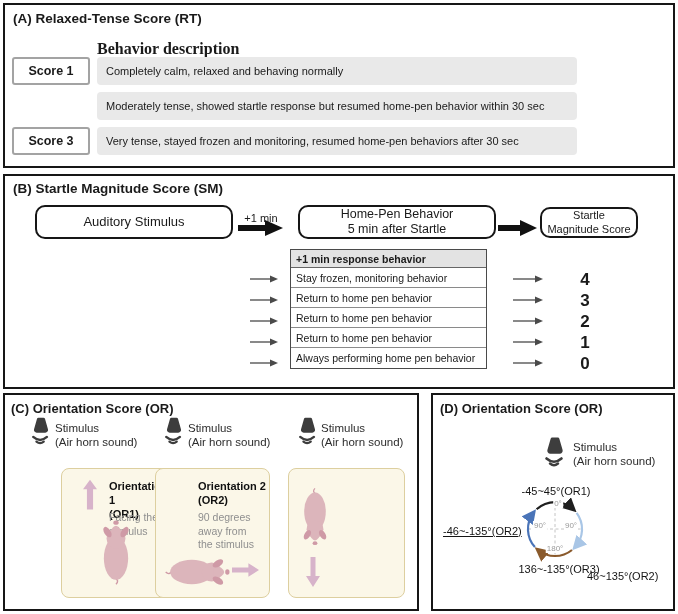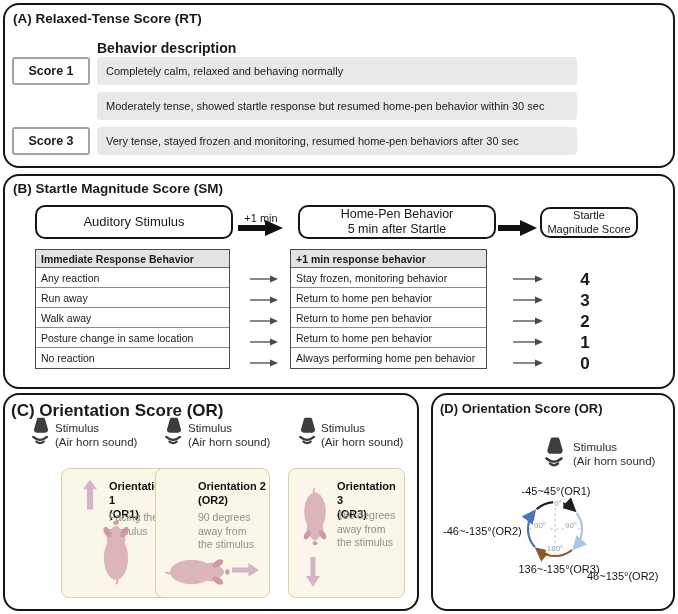--- a/index.html
+++ b/index.html
@@ -1,25 +1,25 @@
 <!DOCTYPE html>
 <html><head>
 <meta charset="utf-8">
 <style>
   * { box-sizing: border-box; margin: 0; padding: 0; }
   body { background: #ffffff; font-family: "Liberation Sans", sans-serif; color: #1a1a1a; }
   .fig { position: relative; width: 678px; height: 614px; background: #fff; overflow: hidden; }
-  .panel { position: absolute; background: #fff; border: 2px solid #161616; border-radius: 16px; }
+  .panel { position: absolute; background: #fff; border: 2px solid #161616; border-radius: 0; }
   #panelA { left: 3px; top: 3px; width: 672px; height: 165px; }
   #panelB { left: 3px; top: 174px; width: 672px; height: 215px; }
   #panelC { left: 3px; top: 393px; width: 416px; height: 218px; }
   #panelD { left: 431px; top: 393px; width: 244px; height: 218px; }
   .ptitle { position: absolute; font-size: 13.5px; font-weight: 700; white-space: nowrap; }
   
-  .pa-colhdr { position: absolute; left: 92px; top: 35px; font-size: 14px; font-weight: 700; }
+  .pa-colhdr { position: absolute; left: 92px; top: 35px; font-size: 16px; font-weight: 700; font-family: Liberation Serif, serif; }
   .score-box { position: absolute; left: 7px; width: 78px; height: 28px; border: 2px solid #a3a3a3;
                border-radius: 3px; font-size: 12.5px; font-weight: 700; text-align: center; line-height: 24px; background:#fff; }
   .desc-bar { position: absolute; left: 92px; width: 480px; height: 28px; background: #e9e9e9;
               border-radius: 4px; font-size: 11px; line-height: 28px; padding-left: 9px; white-space: nowrap; overflow: hidden; }
   
   .flowbox { position: absolute; border: 2px solid #161616; border-radius: 10px; background: #fff;
              display: flex; flex-direction: column; align-items: center; justify-content: center; text-align: center; }
   .fb-l1 { font-size: 12.5px; line-height: 1.2; }
   .fb-sm { font-size: 11px; line-height: 1.25; }
   .plus1 { position: absolute; left: 233px; top: 36px; width: 46px; text-align: center; font-size: 11px; }
@@ -81,28 +81,20 @@
 
     <svg class="arr" style="left:493px;top:43px;" width="40" height="18" viewBox="0 0 40 18">
       <path d="M0,6 H22 V1 L39,9 L22,17 V12 H0 Z" fill="#111"></path>
     </svg>
 
     <div class="flowbox" style="left:535px;top:31px;width:98px;height:31px;">
       <div class="fb-sm">Startle</div>
       <div class="fb-sm">Magnitude Score</div>
     </div>
 
-    <div class="btable" style="left:30px;width:195px;">
-      <div class="h">Immediate Response Behavior</div>
-      <div class="c">Any reaction</div>
-      <div class="c">Run away</div>
-      <div class="c">Walk away</div>
-      <div class="c">Posture change in same location</div>
-      <div class="c">No reaction</div>
-    </div>
 
     <div class="btable" style="left:285px;width:197px;">
       <div class="h">+1 min response behavior</div>
       <div class="c">Stay frozen, monitoring behavior</div>
       <div class="c">Return to home pen behavior</div>
       <div class="c">Return to home pen behavior</div>
       <div class="c">Return to home pen behavior</div>
       <div class="c">Always performing home pen behavior</div>
     </div>
 
@@ -149,21 +141,21 @@
       </svg>
 
     <div class="sm-score" style="top:93px;">4</div>
     <div class="sm-score" style="top:114px;">3</div>
     <div class="sm-score" style="top:135px;">2</div>
     <div class="sm-score" style="top:156px;">1</div>
     <div class="sm-score" style="top:177px;">0</div>
   </div>
 
   <div class="panel" id="panelC">
-    <div class="ptitle" style="left:6px;top:6px;font-size:17px;">(C) Orientation Score (OR)</div>
+    <div class="ptitle" style="left:6px;top:6px;font-size:13px;">(C) Orientation Score (OR)</div>
 
     <svg class="arr" style="left:25px;top:20px;" width="22" height="32" viewBox="0 0 24 32">
       <path d="M9.2,1.5 h5.6 a1.6,1.6 0 0 1 1.55,1.2 L19.6,14 a3,3 0 0 1 -2.9,3.8 H7.3 A3,3 0 0 1 4.4,14 L7.65,2.7 A1.6,1.6 0 0 1 9.2,1.5 Z" fill="#3d3d3d"></path>
       <path d="M3.5,22.5 Q11,29 18.5,22.5" stroke="#3d3d3d" stroke-width="2.6" fill="none" stroke-linecap="round"></path>
       <path d="M7,27.5 Q11,30.8 15,27.5" stroke="#3d3d3d" stroke-width="2.4" fill="none" stroke-linecap="round"></path>
     </svg>
     <div class="stim-text" style="left:50px;top:26px;">
       <div>Stimulus</div>
       <div>(Air horn sound)</div>
     </div>
@@ -231,25 +223,20 @@
     <div class="card" style="left:283px;width:117px;">
       <svg class="pig pig-down" style="left:10px;top:14px;" width="32" height="70" viewBox="0 0 40 76">
         <path d="M19,68 q5,3 1,7" stroke="#cf9aa6" stroke-width="1.6" fill="none"></path>
         <ellipse cx="20" cy="46" rx="13.5" ry="24" fill="#dcb5bb"></ellipse>
         <ellipse cx="20" cy="24" rx="10.5" ry="11" fill="#dcb5bb"></ellipse>
         <path d="M11,22 Q20,-2 29,22 Z" fill="#dcb5bb"></path>
         <ellipse cx="10.5" cy="17" rx="3.6" ry="6.5" fill="#cf9aa6" transform="rotate(-32 10.5 17)"></ellipse>
         <ellipse cx="29.5" cy="17" rx="3.6" ry="6.5" fill="#cf9aa6" transform="rotate(32 29.5 17)"></ellipse>
         <ellipse cx="20" cy="6.5" rx="3" ry="2.4" fill="#cf9aa6"></ellipse>
       </svg>
-      <div class="card-title" style="left:48px;top:11px;">
-        <div>Orientation 3</div>
-        <div>(OR3)</div>
-      </div>
-      <div class="card-desc" style="left:48px;top:40px;width:62px;">180 degrees away from the stimulus</div>
       <svg class="arr" style="left:17px;top:88px;" width="14" height="30" viewBox="0 0 14 30">
         <path d="M7,30 L14,19 L9.5,19 L9.5,0 L4.5,0 L4.5,19 L0,19 Z" fill="#d7b3ca"></path>
       </svg>
     </div>
   </div>
 
   <div class="panel" id="panelD">
     <div class="ptitle" style="left:7px;top:6px;font-size:13px;">(D) Orientation Score (OR)</div>
 
     <svg class="arr" style="left:110px;top:41px;" width="24" height="32" viewBox="0 0 24 32">
@@ -285,17 +272,17 @@
       <path d="M101.9,152.1 A27,27 0 0 1 100.4,117.8" fill="none" stroke-width="2.2" marker-end="url(#mBlue)" stroke="#4a74b8"></path>
     </svg>
 
     <div class="d-inner ctr" style="left:125px;top:104px;">0°</div>
     <div class="d-inner ctr" style="left:107px;top:126px;">90°</div>
     <div class="d-inner ctr" style="left:138px;top:126px;">90°</div>
     <div class="d-inner ctr" style="left:122px;top:149px;">180°</div>
 
     <div class="d-label ctr" style="left:123px;top:90px;">-45~45°(OR1)</div>
     <div class="d-label" style="left:154px;top:128px;margin-top:47px;">46~135°(OR2)</div>
-    <div class="d-label" style="left:10px;top:130px;width:76px;">-46~-135°(OR2)</div>
+    <div class="d-label" style="left:10px;top:130px;width:76px;text-decoration:underline;">-46~-135°(OR2)</div>
     <div class="d-label ctr" style="left:126px;top:168px;">136~-135°(OR3)</div>
   </div>
 
 </div>
 
 </body></html>

